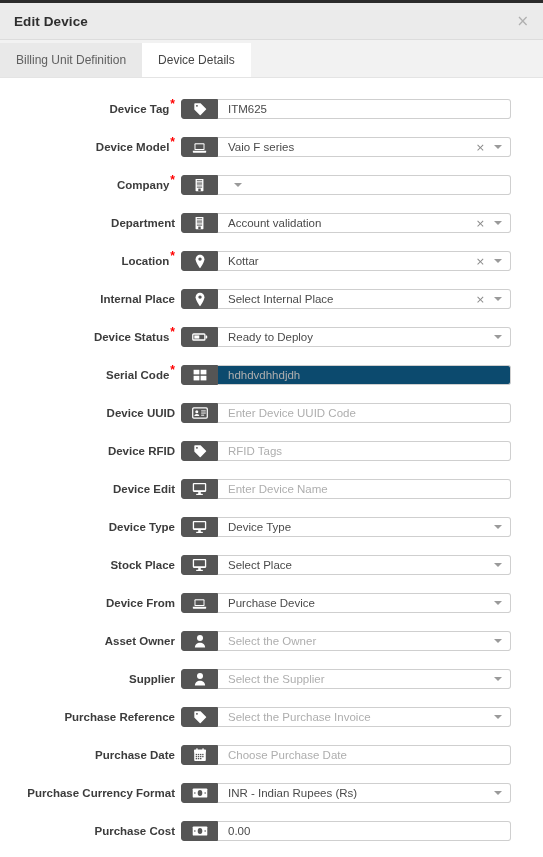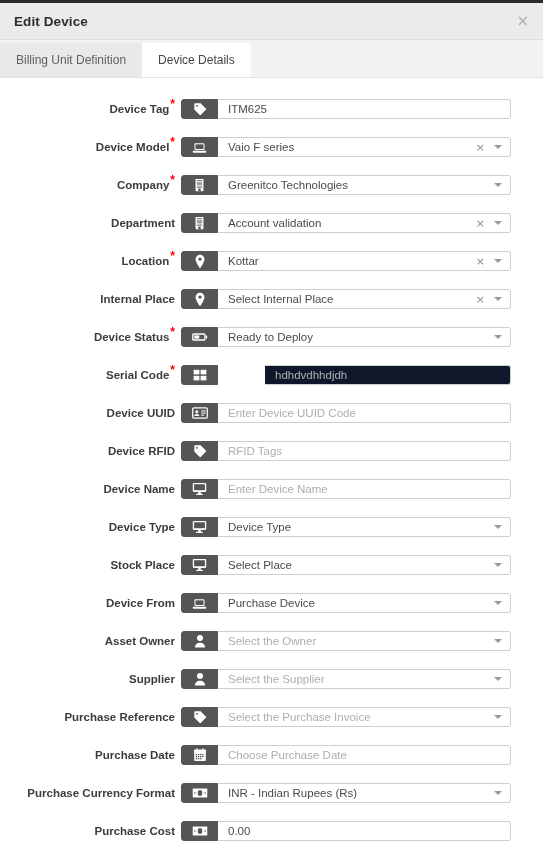--- a/index.html
+++ b/index.html
@@ -132,21 +132,21 @@
     border-radius: 0 3px 3px 0;
     background: #ffffff;
     display: flex;
     align-items: center;
     padding: 0 8px 0 10px;
     font-size: 11.5px;
     color: #4a4a4a;
     position: relative;
     overflow: hidden;
   }
-  .field.disabled { background: #0f172a; margin-left: 47px; }
+  .field.disabled { background: #0c4a6e; }
   .field-text {
     flex: 1 1 auto;
     white-space: nowrap;
     overflow: hidden;
     text-overflow: ellipsis;
   }
   .field-text.placeholder { color: #aeaeae; }
   .adorn {
     display: flex;
     align-items: center;
@@ -229,21 +229,20 @@
                 <rect x="4" y="4.4" width="6" height="0.7"></rect>
                 <rect x="4" y="5.9" width="6" height="0.7"></rect>
                 <rect x="4" y="7.4" width="6" height="0.7"></rect>
                 <rect x="4" y="8.9" width="6" height="0.7"></rect>
                 <rect x="4" y="10.4" width="6" height="0.7"></rect>
                 <rect x="5.6" y="12.1" width="2.8" height="2.9"></rect>
               </g>
             </svg>
           </div>
           <div class="field">
-            <span class="field-text">Greenitco Technologies</span>
             <span class="adorn">
               <span class="caret"></span>
             </span>
           </div>
         </div>
       </div>
       <div class="form-row">
         <div class="label-cell"><span>Department</span></div>
         <div class="control">
           <div class="icon-box">
@@ -369,21 +368,21 @@
               <path fill="#fff" d="M1.5 8.3V2.2a.8.8 0 0 1 .8-.8h6.1c.2 0 .4.1.5.2l6 6a.8.8 0 0 1 0 1.1l-6.1 6.1a.8.8 0 0 1-1.1 0l-6-6a.8.8 0 0 1-.2-.5z"></path>
               <circle cx="4.5" cy="4.4" r="1.1" fill="#555"></circle>
             </svg>
           </div>
           <div class="field">
             <span class="field-text placeholder">RFID Tags</span>
           </div>
         </div>
       </div>
       <div class="form-row">
-        <div class="label-cell"><span>Device Name</span></div>
+        <div class="label-cell"><span>Device Edit</span></div>
         <div class="control">
           <div class="icon-box">
             <svg width="15" height="14" viewBox="0 0 16 15">
               <rect x="0.8" y="1" width="14.4" height="9.6" rx="1.2" fill="#fff"></rect>
               <rect x="2.2" y="2.4" width="11.6" height="6.4" fill="#555"></rect>
               <rect x="6.6" y="10.8" width="2.8" height="2.1" fill="#fff"></rect>
               <rect x="4.4" y="12.6" width="7.2" height="1.4" rx="0.6" fill="#fff"></rect>
             </svg>
           </div>
           <div class="field">

